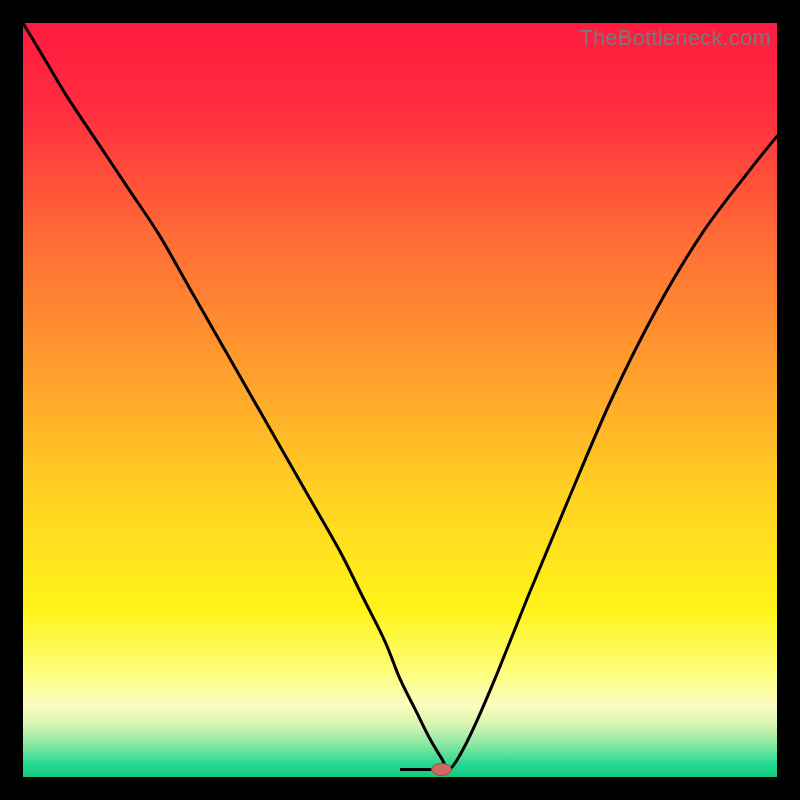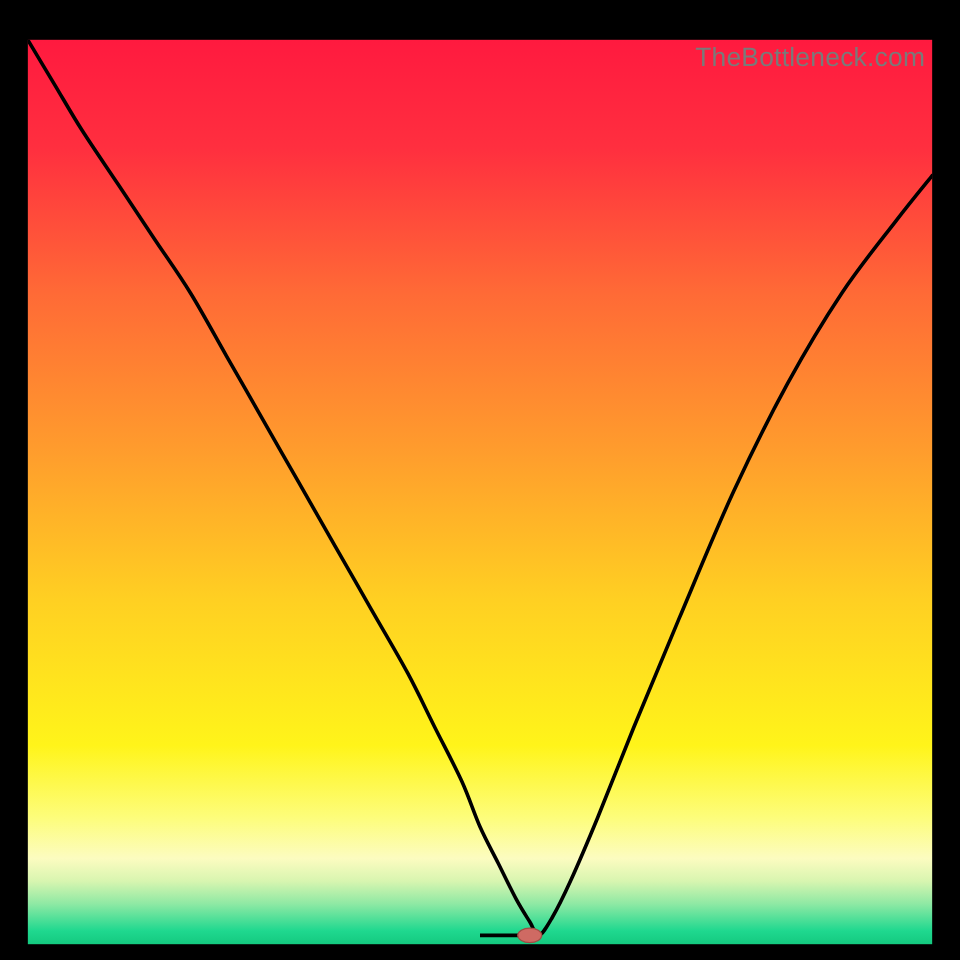--- a/index.html
+++ b/index.html
@@ -11,21 +11,20 @@
     overflow: hidden;
     font-family: Arial, Helvetica, sans-serif;
   }
   .frame {
     position: absolute;
     left: 23px;
     top: 23px;
     width: 754px;
     height: 665px;
     background: #000;
-    margin-top: 10px;
   }
   .plot {
     position: absolute;
     left: 0;
     top: 0;
     width: 754px;
     height: 754px;
   }
   .watermark {
     position: absolute;

